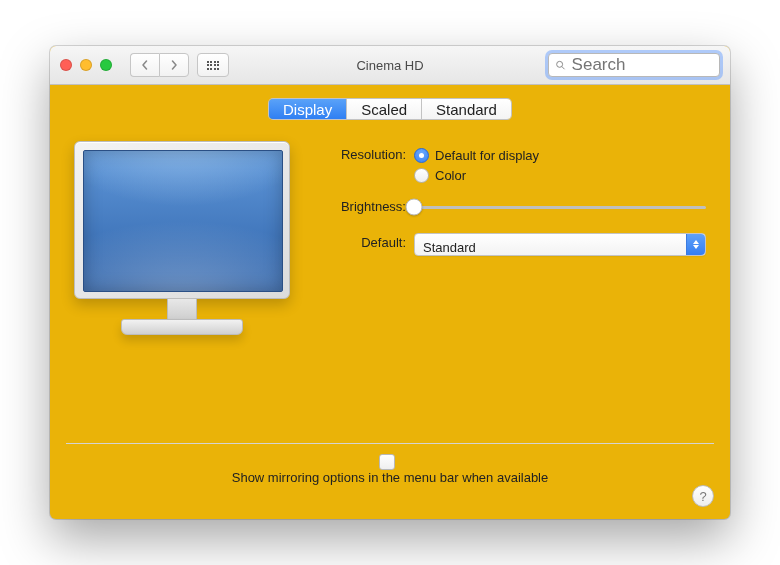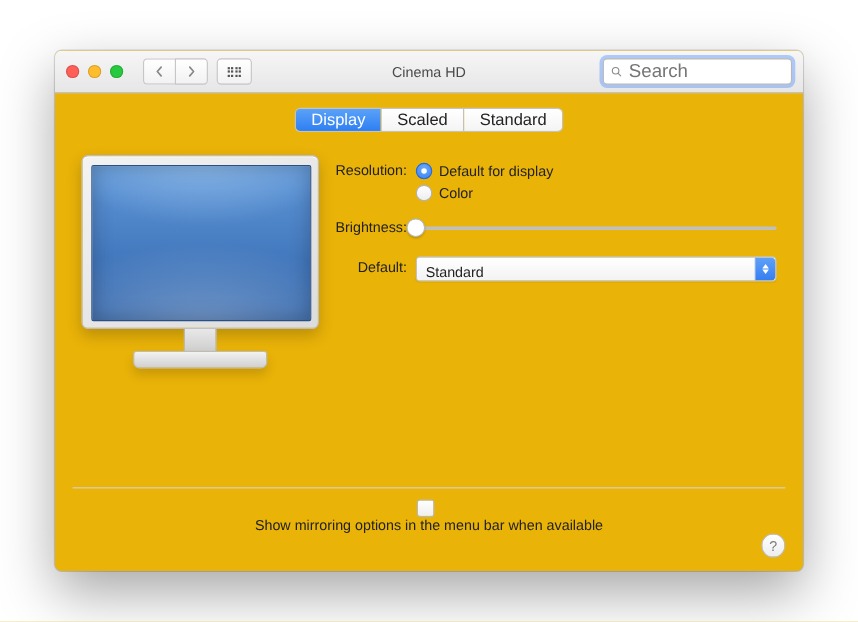--- a/index.html
+++ b/index.html
@@ -135,20 +135,21 @@
   .tab:last-child { border-right: none; }
   .tab.selected {
     background: linear-gradient(#5aa2f8, #2f7ff3);
     color: #fff;
   }
 
   
   .panel {
     margin-top: 22px;
     display: flex;
+    gap: 36px;
     padding: 0 8px;
   }
 
   
   .monitor {
     width: 216px;
     flex-shrink: 0;
     display: flex;
     flex-direction: column;
     align-items: center;

